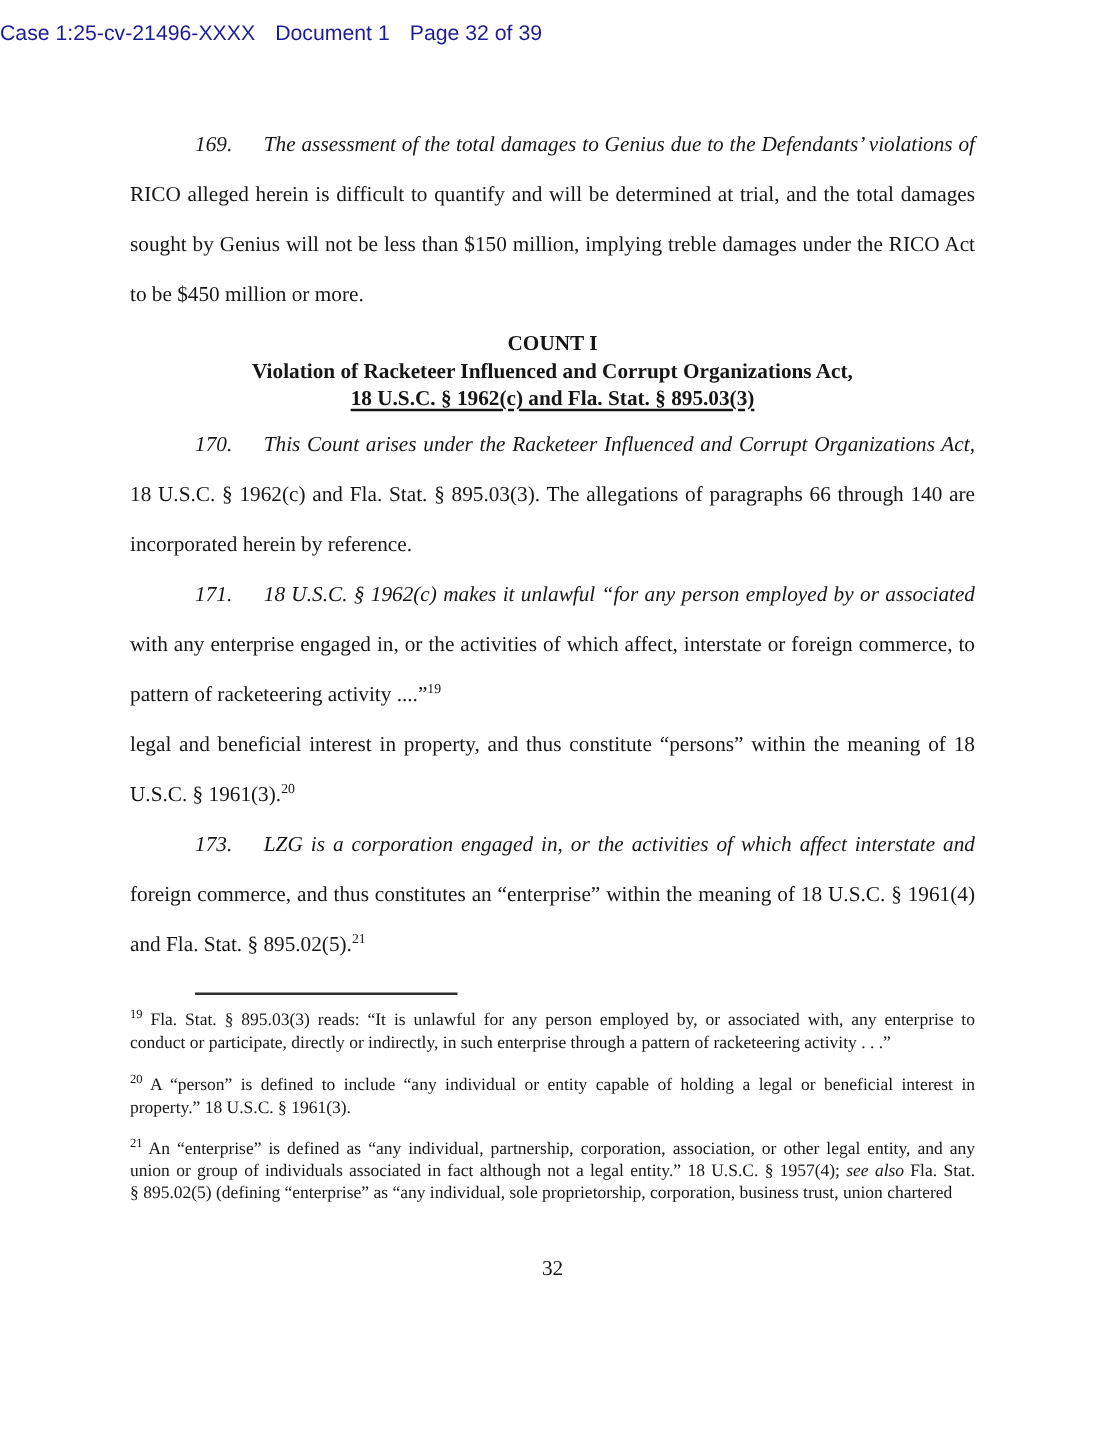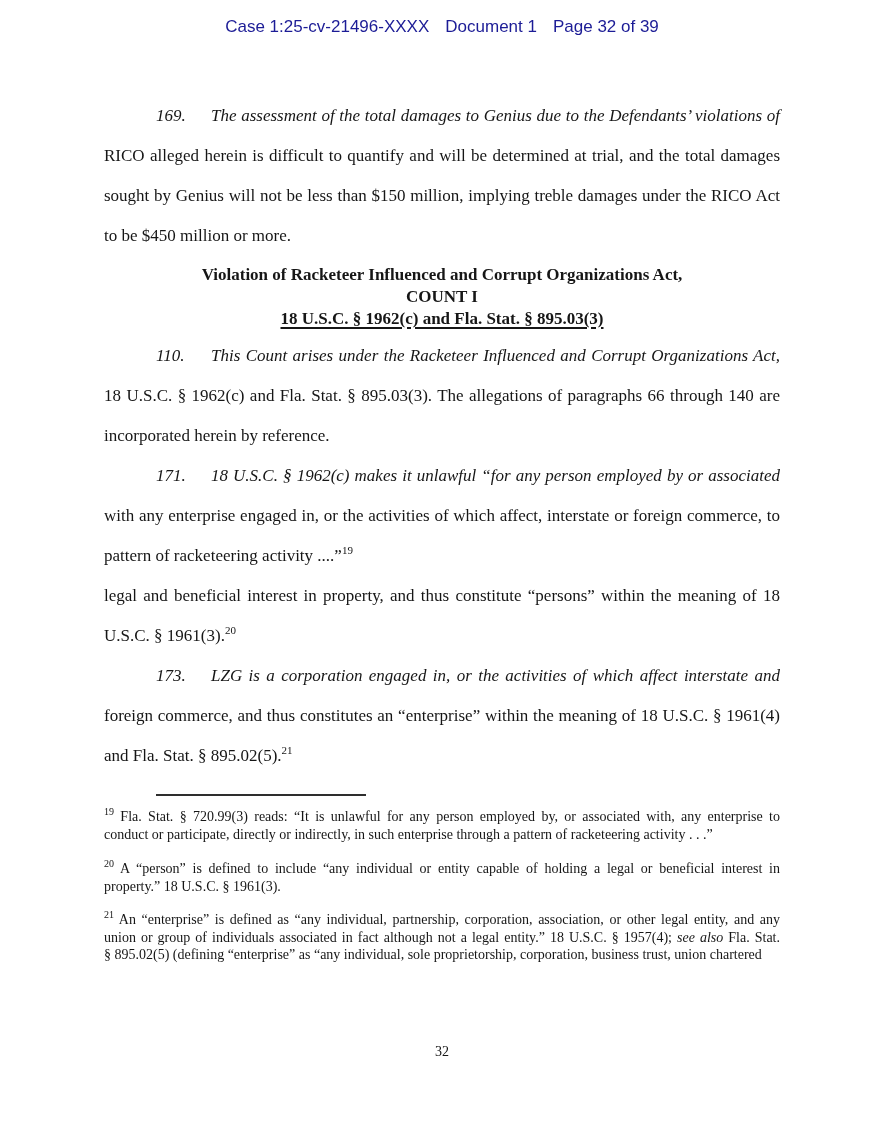--- a/index.html
+++ b/index.html
@@ -4,21 +4,21 @@
 <title>Case 1:25-cv-21496 Document 1 Page 32</title>
 <style>
   html,body { margin:0; padding:0; background:#ffffff; }
   .page {
     position:relative; width:884px; height:1144px; margin:0 auto;
     background:#ffffff; overflow:hidden;
     font-family:"Liberation Serif", serif; color:#161616;
   }
   .court-header {
     position:absolute; top:17px; left:0; right:0;
-    display:flex; justify-content:center; gap:16px;
+    display:flex; gap:16px;
     font-family:"Liberation Sans", sans-serif;
     font-size:17px; color:#1c1c96; white-space:nowrap;
   }
   .content {
     position:absolute; left:104px; top:96px; width:676px;
     font-size:17px;
   }
   .bodyline {
     line-height:40px; white-space:nowrap;
     text-align:justify; text-align-last:justify; text-justify:inter-word;
@@ -36,22 +36,22 @@
   .fnline {
     line-height:17.5px; white-space:nowrap;
     text-align:justify; text-align-last:justify; text-justify:inter-word;
   }
   .fnline.last { text-align-last:left; }
   .fn20 { margin-top:17px; }
   .fn21 { margin-top:16px; }
   sup.fnmark { font-size:10px; vertical-align:super; line-height:0; }
   .italic { font-style:italic; }
   .pagenum {
-    position:absolute; top:1044px; left:0; right:0;
-    text-align:center; font-size:14px; color:#161616;
+    position:absolute; top:1005px; left:0; right:0;
+    text-align:center; font-size:17px; color:#161616;
   }
 </style>
 </head>
 <body>
 
 <div class="page">
 
   <div class="court-header">
     <span>Case 1:25-cv-21496-XXXX</span>
     <span>Document 1</span>
@@ -61,27 +61,27 @@
   <div class="content">
 
     <div class="para">
       <div class="bodyline first"><span class="pnum">169.</span><span>The assessment of the total damages to Genius due to the Defendants’ violations of</span></div>
       <div class="bodyline">RICO alleged herein is difficult to quantify and will be determined at trial, and the total damages</div>
       <div class="bodyline">sought by Genius will not be less than $150 million, implying treble damages under the RICO Act</div>
       <div class="bodyline last">to be $450 million or more.</div>
     </div>
 
     <div class="count-heading">
+      <div class="hline">COUNT I</div>
       <div class="hline">Violation of Racketeer Influenced and Corrupt Organizations Act,</div>
-      <div class="hline">COUNT I</div>
       <div class="hline underlined">18 U.S.C. § 1962(c) and Fla. Stat. § 895.03(3)</div>
     </div>
 
     <div class="para para170">
-      <div class="bodyline first"><span class="pnum">110.</span><span>This Count arises under the Racketeer Influenced and Corrupt Organizations Act,</span></div>
+      <div class="bodyline first"><span class="pnum">170.</span><span>This Count arises under the Racketeer Influenced and Corrupt Organizations Act,</span></div>
       <div class="bodyline">18 U.S.C. § 1962(c) and Fla. Stat. § 895.03(3).  The allegations of paragraphs 66 through 140 are</div>
       <div class="bodyline last">incorporated herein by reference.</div>
     </div>
 
     <div class="para">
       <div class="bodyline first"><span class="pnum">171.</span><span>18 U.S.C. § 1962(c) makes it unlawful “for any person employed by or associated</span></div>
       <div class="bodyline">with any enterprise engaged in, or the activities of which affect, interstate or foreign commerce, to</div>
       <div class="bodyline last"><span>pattern of racketeering activity ....”</span><sup class="fnref">19</sup></div>
     </div>
 
@@ -93,21 +93,21 @@
     <div class="para">
       <div class="bodyline first"><span class="pnum">173.</span><span>LZG is a corporation engaged in, or the activities of which affect interstate and</span></div>
       <div class="bodyline">foreign commerce, and thus constitutes an “enterprise” within the meaning of 18 U.S.C. § 1961(4)</div>
       <div class="bodyline last"><span>and Fla. Stat. § 895.02(5).</span><sup class="fnref">21</sup></div>
     </div>
 
     <div class="fnsep"></div>
 
     <div class="footnotes">
       <div class="fn fn19">
-        <div class="fnline"><sup class="fnmark">19</sup><span> Fla. Stat. § 720.99(3) reads: “It is unlawful for any person employed by, or associated with, any enterprise to</span></div>
+        <div class="fnline"><sup class="fnmark">19</sup><span> Fla. Stat. § 895.03(3) reads: “It is unlawful for any person employed by, or associated with, any enterprise to</span></div>
         <div class="fnline last">conduct or participate, directly or indirectly, in such enterprise through a pattern of racketeering activity . . .”</div>
       </div>
       <div class="fn fn20">
         <div class="fnline"><sup class="fnmark">20</sup><span> A “person” is defined to include “any individual or entity capable of holding a legal or beneficial interest in</span></div>
         <div class="fnline last">property.”  18 U.S.C. § 1961(3).</div>
       </div>
       <div class="fn fn21">
         <div class="fnline"><sup class="fnmark">21</sup><span> An “enterprise” is defined as “any individual, partnership, corporation, association, or other legal entity, and any</span></div>
         <div class="fnline"><span>union or group of individuals associated in fact although not a legal entity.”  18 U.S.C. § 1957(4); </span><span class="italic">see also</span><span> Fla. Stat.</span></div>
         <div class="fnline last">§ 895.02(5) (defining “enterprise” as “any individual, sole proprietorship, corporation, business trust, union chartered</div>

